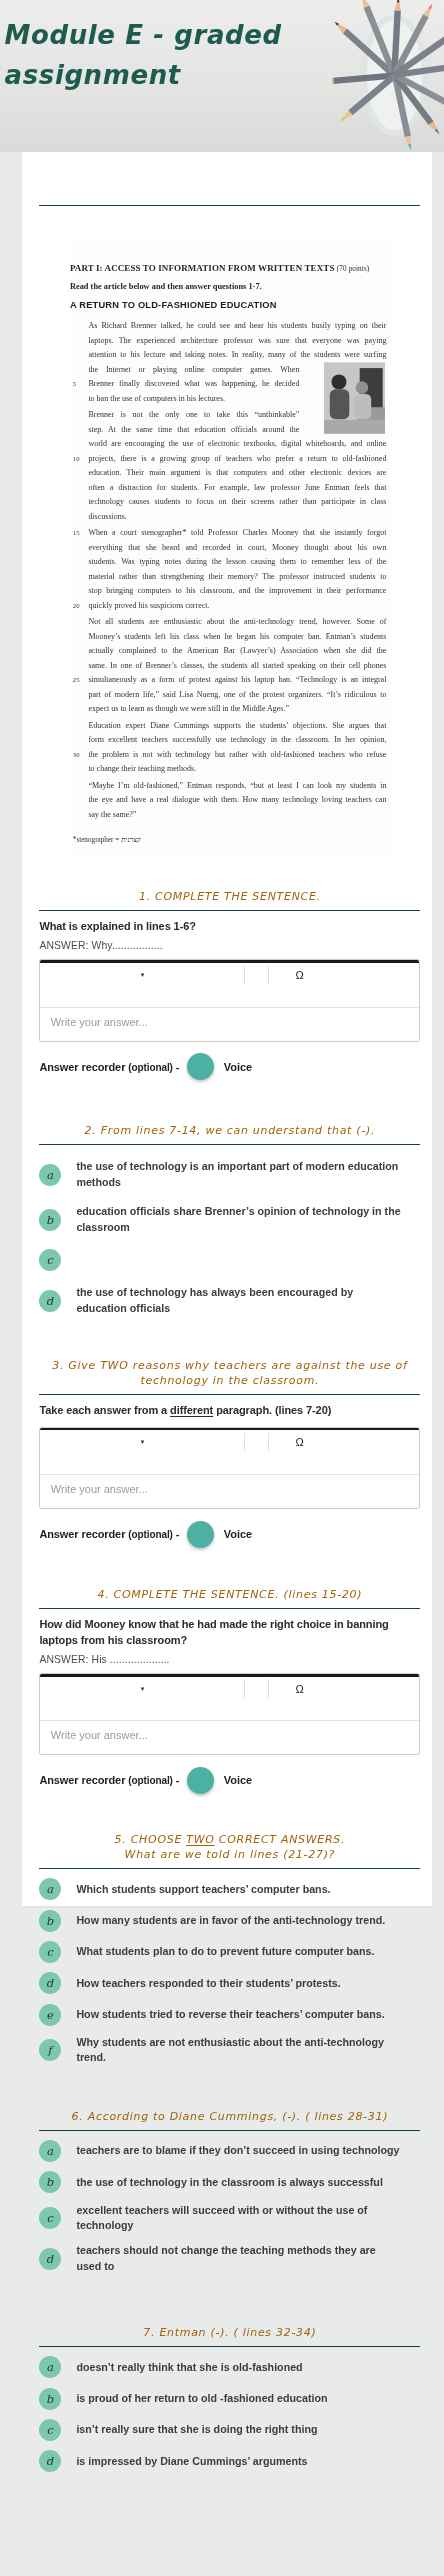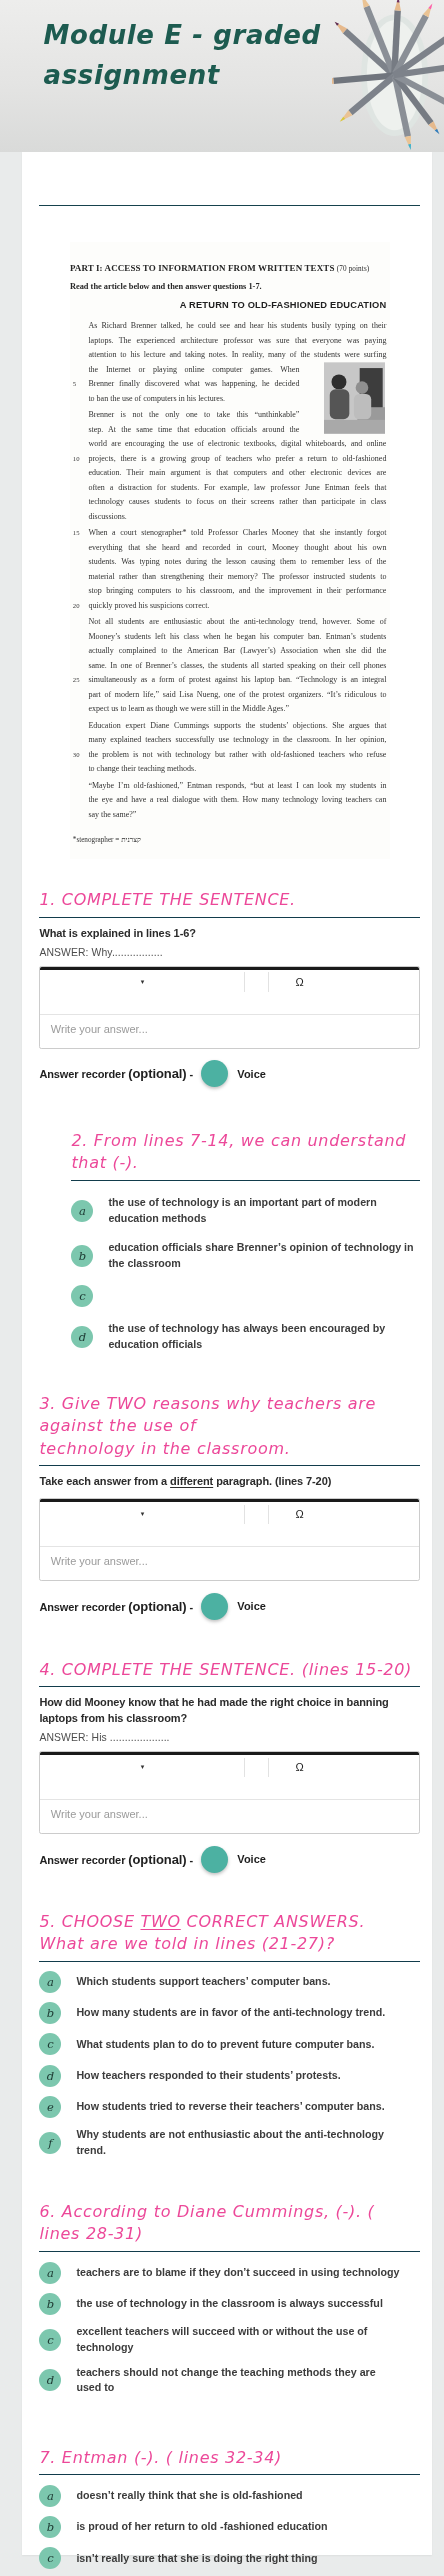--- a/index.html
+++ b/index.html
@@ -11,58 +11,58 @@
   }
   
   .header {
     position:absolute; top:0; left:0; width:445px; height:152px;
     background:linear-gradient(180deg,#ededec 0%,#e4e4e3 55%,#d9dad9 100%);
   }
   .page-title {
     position:absolute; left:4.6px; top:15px;
     font-family:"DejaVu Sans", sans-serif; font-style:italic; font-weight:600;
     font-size:26px; line-height:1.55; letter-spacing:0.6px;
-    color:#1d5b50; white-space:pre-line; z-index:3;margin-left:39px;
+    color:#1d5b50; white-space:pre-line; z-index:3;
   }
   .pencils { position:absolute; right:0; top:0; z-index:2; }
   
   .card {
-    position:absolute; left:22px; top:152px; width:410px; height:2403px;
+    position:absolute; left:22px; top:152px; width:410px; height:1754px;
     background:#ffffff; box-shadow:0 0.6px 1.7px rgba(0,0,0,0.05);
     padding:0 11.6px 0 17.4px; z-index:1;
   }
   .top-rule { border:none; border-top:1.2px solid #16424d; margin:53px 0 0 0; }
   
   .doc {
     position:relative; margin:36px auto 0 auto; width:320px;
     background:#fdfdfb; padding:21px 3.5px 15px 0;
     font-family:"Liberation Serif", serif; color:#333;
   }
   .doc-part { font-size:9px; font-weight:bold; color:#272727; letter-spacing:0.1px; }
   .doc-part .pts { font-weight:normal; font-size:7.2px; }
   .doc-instr { margin-top:8.7px; font-size:8.4px; font-weight:bold; color:#272727; }
   .doc-title {
-    margin-top:9.8px; text-align:right;
+    margin-top:9.8px; text-align:left;
     font-family:"Liberation Sans", sans-serif; font-weight:800;
     font-size:9.3px; letter-spacing:0.2px; color:#1f1f1f;
   }
   .doc-lines { margin-top:8.7px; }
   .aline { display:flex; line-height:14.5px; font-size:8px; }
   .aline .num { flex:0 0 18.5px; font-size:6.7px; color:#3a3a3a; padding-left:2.9px; }
   .aline .txt { flex:1; text-align:justify; color:#333; }
   .aline.j .txt { text-align-last:justify; }
   .aline.short .txt { margin-right:87px; }
   .aline.ps { margin-top:2px; }
   .doc-photo { position:absolute; top:120px; right:4.6px; width:61px; height:72px; }
   .doc-foot { margin-top:14px; font-size:7.2px; color:#333; padding-left:2.9px; }
   
   .q { position:relative; }
   .qh {
     margin:0; font-family:"DejaVu Sans", sans-serif; font-style:italic; font-weight:500;
-    font-size:16px; line-height:1.38; letter-spacing:0.7px; color:#ec4899; white-space:pre-line;
+    font-size:11px; line-height:1.38; letter-spacing:0.7px; color:#a16207; white-space:pre-line;text-align:center;
   }
   .qh .u { text-decoration:underline; text-underline-offset:2.3px; }
   .qrule { border-top:1.2px solid #123c4c; margin-top:5.8px; }
   .qprompt {
     margin:8px 0 0 0; font-size:11px; font-weight:bold; color:#2b2b2b;
     letter-spacing:-0.1px; line-height:1.45; max-width:359px;
   }
   .qprompt .u { text-decoration:underline; text-underline-offset:1.7px; }
   .qstem { margin:5.2px 0 0 0; font-size:10.4px; color:#4d4d4d; letter-spacing:0.1px; }
   
@@ -78,38 +78,38 @@
     font-size:11px; color:#1c1c1c; cursor:pointer;
   }
   .ed-mid { height:19.7px; }
   .ed-body {
     border-top:0.6px solid #e4e4e4; height:34px; padding:8px 10.4px;
     font-size:11px; color:#9b9b9b; border-radius:0 0 2.3px 2.3px; cursor:text;
   }
   
   .recorder { margin-top:11.6px; display:flex; align-items:center; }
   .rec-label { font-size:11px; font-weight:bold; color:#1f1f1f; letter-spacing:-0.1px; }
-  .rec-label .opt { font-size:13px; }
+  .rec-label .opt { font-size:10px; }
   .voice-btn {
     width:27px; height:27px; border-radius:50%; border:none; margin:0 9.3px 0 8px;
     background:#4cb1a2; box-shadow:0 1.7px 3.5px rgba(0,0,0,0.25); cursor:pointer;
   }
   .voice-label { font-size:11px; font-weight:bold; color:#1f1f1f; }
   
   .opt-row { display:flex; align-items:center; margin-top:9.3px; cursor:pointer; }
   .opt-row.sp { margin-top:14px; }
   .opt-badge {
     flex:0 0 22px; height:22px; width:22px; border-radius:50%;
     background:#7cc7ae; color:#1d3a33; display:flex; align-items:center; justify-content:center;
     font-family:"DejaVu Serif", serif; font-style:italic; font-size:11.6px;
   }
   .opt-text { margin-left:15px; font-size:10.7px; color:#3c3c3c; line-height:1.45; max-width:327px;font-weight:bold; }
   
   .q1 { margin-top:30px; }
-  .q2 { margin-top:43px;margin-left:32px; }
+  .q2 { margin-top:43px; }
   .q3 { margin-top:41px; }
   .q4 { margin-top:39px; }
   .q5 { margin-top:38px; }
   .q6 { margin-top:43px; }
   .q7 { margin-top:51px; }
 </style>
 </head>
 <body>
 
 <div class="header">
@@ -308,21 +308,21 @@
       <div class="aline">
           <span class="num"></span>
           <span class="txt">expect us to learn as though we were still in the Middle Ages.”</span>
         </div>
       <div class="aline j ps">
           <span class="num"></span>
           <span class="txt">Education expert Diane Cummings supports the students’ objections. She argues that</span>
         </div>
       <div class="aline j">
           <span class="num"></span>
-          <span class="txt">many explained teachers successfully use technology in the classroom. In her opinion,</span>
+          <span class="txt">form excellent teachers successfully use technology in the classroom. In her opinion,</span>
         </div>
       <div class="aline j">
           <span class="num">30</span>
           <span class="txt">the problem is not with technology but rather with old-fashioned teachers who refuse</span>
         </div>
       <div class="aline">
           <span class="num"></span>
           <span class="txt">to change their teaching methods.</span>
         </div>
       <div class="aline j ps">

